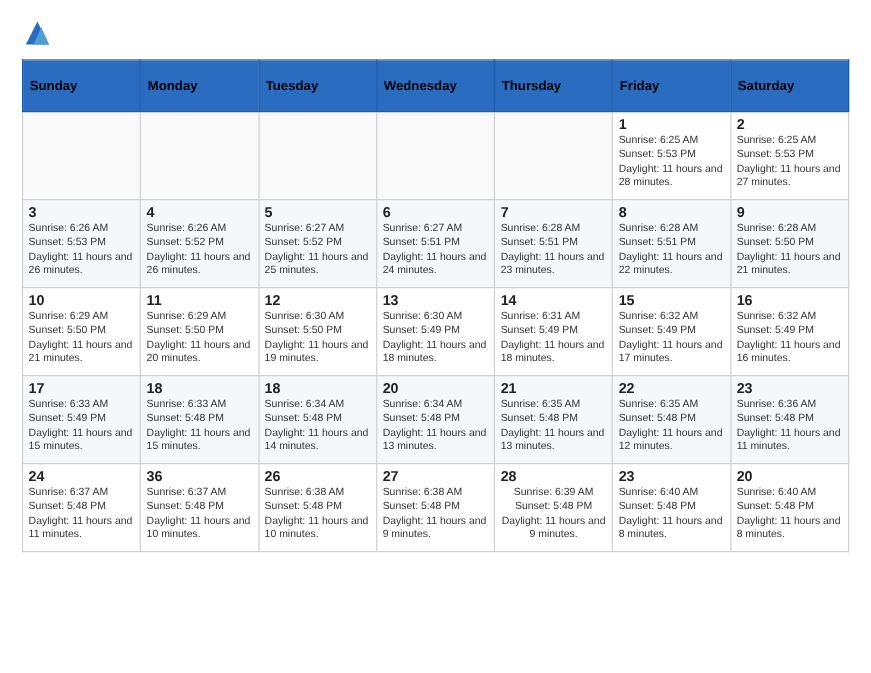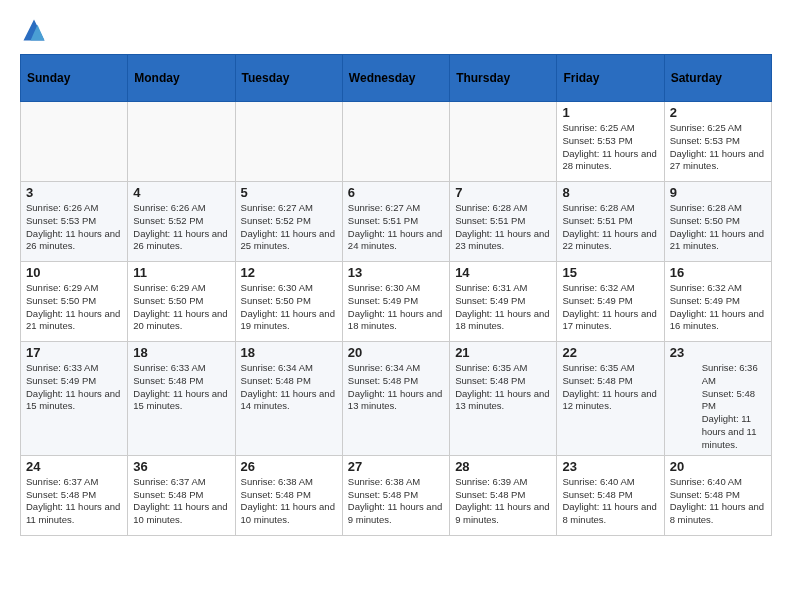--- a/index.html
+++ b/index.html
@@ -276,21 +276,21 @@
 Daylight: 11 hours and 13 minutes.</div>
           </td>
           <td>
             <span class="day-number">22</span>
             <div class="day-info" style="white-space: pre-line;">Sunrise: 6:35 AM
 Sunset: 5:48 PM
 Daylight: 11 hours and 12 minutes.</div>
           </td>
           <td>
             <span class="day-number">23</span>
-            <div class="day-info" style="white-space: pre-line; margin-left: 32px;">Sunrise: 6:36 AM
+            <div class="day-info" style="white-space: pre-line;">Sunrise: 6:36 AM
 Sunset: 5:48 PM
 Daylight: 11 hours and 11 minutes.</div>
           </td>
         </tr>
         <tr>
           <td>
             <span class="day-number">24</span>
             <div class="day-info" style="white-space: pre-line;">Sunrise: 6:37 AM
 Sunset: 5:48 PM
 Daylight: 11 hours and 11 minutes.</div>
@@ -308,21 +308,21 @@
 Daylight: 11 hours and 10 minutes.</div>
           </td>
           <td>
             <span class="day-number">27</span>
             <div class="day-info" style="white-space: pre-line;">Sunrise: 6:38 AM
 Sunset: 5:48 PM
 Daylight: 11 hours and 9 minutes.</div>
           </td>
           <td>
             <span class="day-number">28</span>
-            <div class="day-info" style="white-space: pre-line;">Sunrise: 6:39 AM
+            <div class="day-info" style="white-space: pre-line; text-align: center;">Sunrise: 6:39 AM
 Sunset: 5:48 PM
 Daylight: 11 hours and 9 minutes.</div>
           </td>
           <td>
             <span class="day-number">23</span>
             <div class="day-info" style="white-space: pre-line;">Sunrise: 6:40 AM
 Sunset: 5:48 PM
 Daylight: 11 hours and 8 minutes.</div>
           </td>
           <td>

